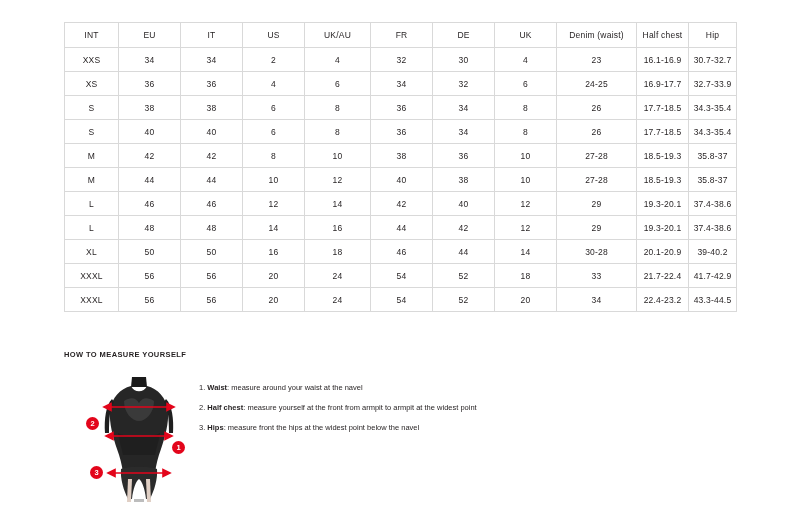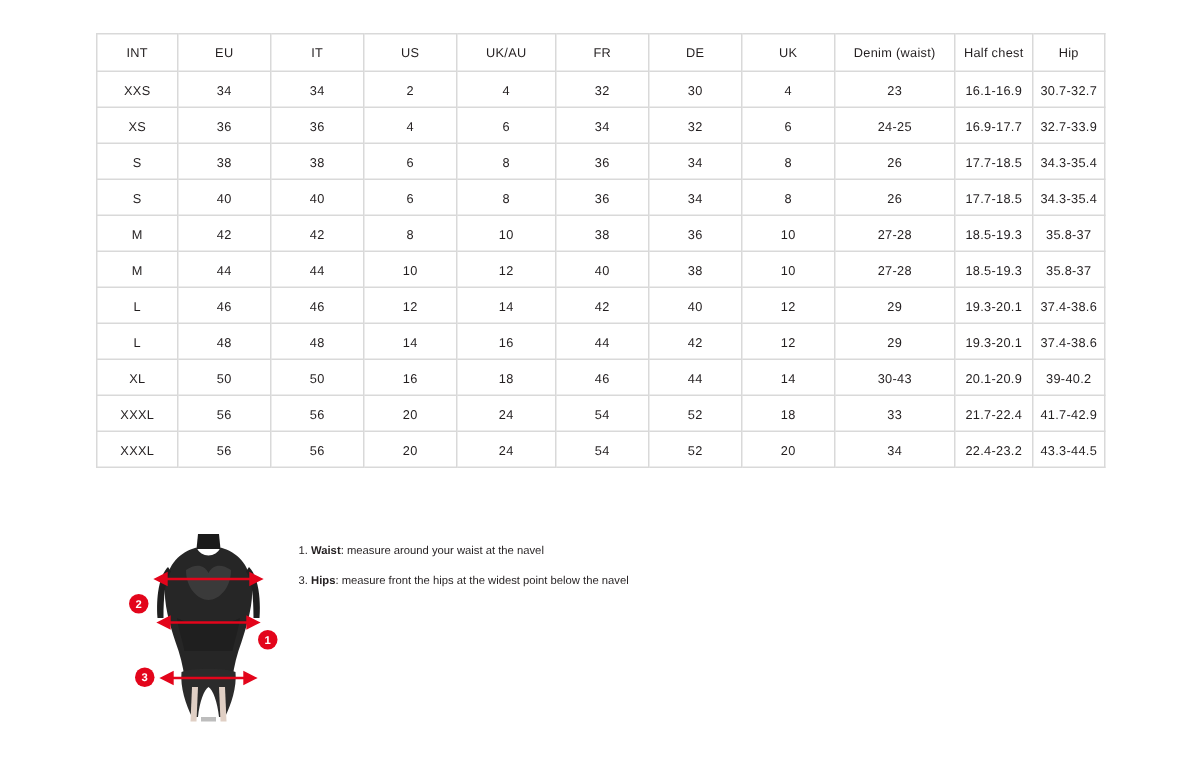--- a/index.html
+++ b/index.html
@@ -263,21 +263,21 @@
         </tr>
         <tr>
           <td>XL</td>
           <td>50</td>
           <td>50</td>
           <td>16</td>
           <td>18</td>
           <td>46</td>
           <td>44</td>
           <td>14</td>
-          <td>30-43</td>
+          <td>30-28</td>
           <td>20.1-20.9</td>
           <td>39-40.2</td>
         </tr>
         <tr>
           <td>XXXL</td>
           <td>56</td>
           <td>56</td>
           <td>20</td>
           <td>24</td>
           <td>54</td>
@@ -298,20 +298,21 @@
           <td>20</td>
           <td>34</td>
           <td>22.4-23.2</td>
           <td>43.3-44.5</td>
         </tr>
       </tbody>
     </table>
   </div>
 
   <div class="measure-section">
+    <div class="measure-title">HOW TO MEASURE YOURSELF</div>
 
     <div class="measure-body">
 
       <div class="figure-col">
         <svg class="figure" width="90" height="128" viewBox="0 0 90 128">
 
           <g>
 
             <path d="M38 2 L52 2 L53 12 L37 12 Z" fill="#1a1a1a"></path>
 
@@ -357,20 +358,24 @@
         <div class="marker m2">2</div>
         <div class="marker m3">3</div>
       </div>
 
       <div class="notes-col">
         <div class="note">
           <span>1.</span>
           <b>Waist</b><span>: measure around your waist at the navel</span>
         </div>
         <div class="note">
+          <span>2.</span>
+          <b>Half chest</b><span>: measure yourself at the front from armpit to armpit at the widest point</span>
+        </div>
+        <div class="note">
           <span>3.</span>
           <b>Hips</b><span>: measure front the hips at the widest point below the navel</span>
         </div>
       </div>
 
     </div>
   </div>
 
 </div>
 

